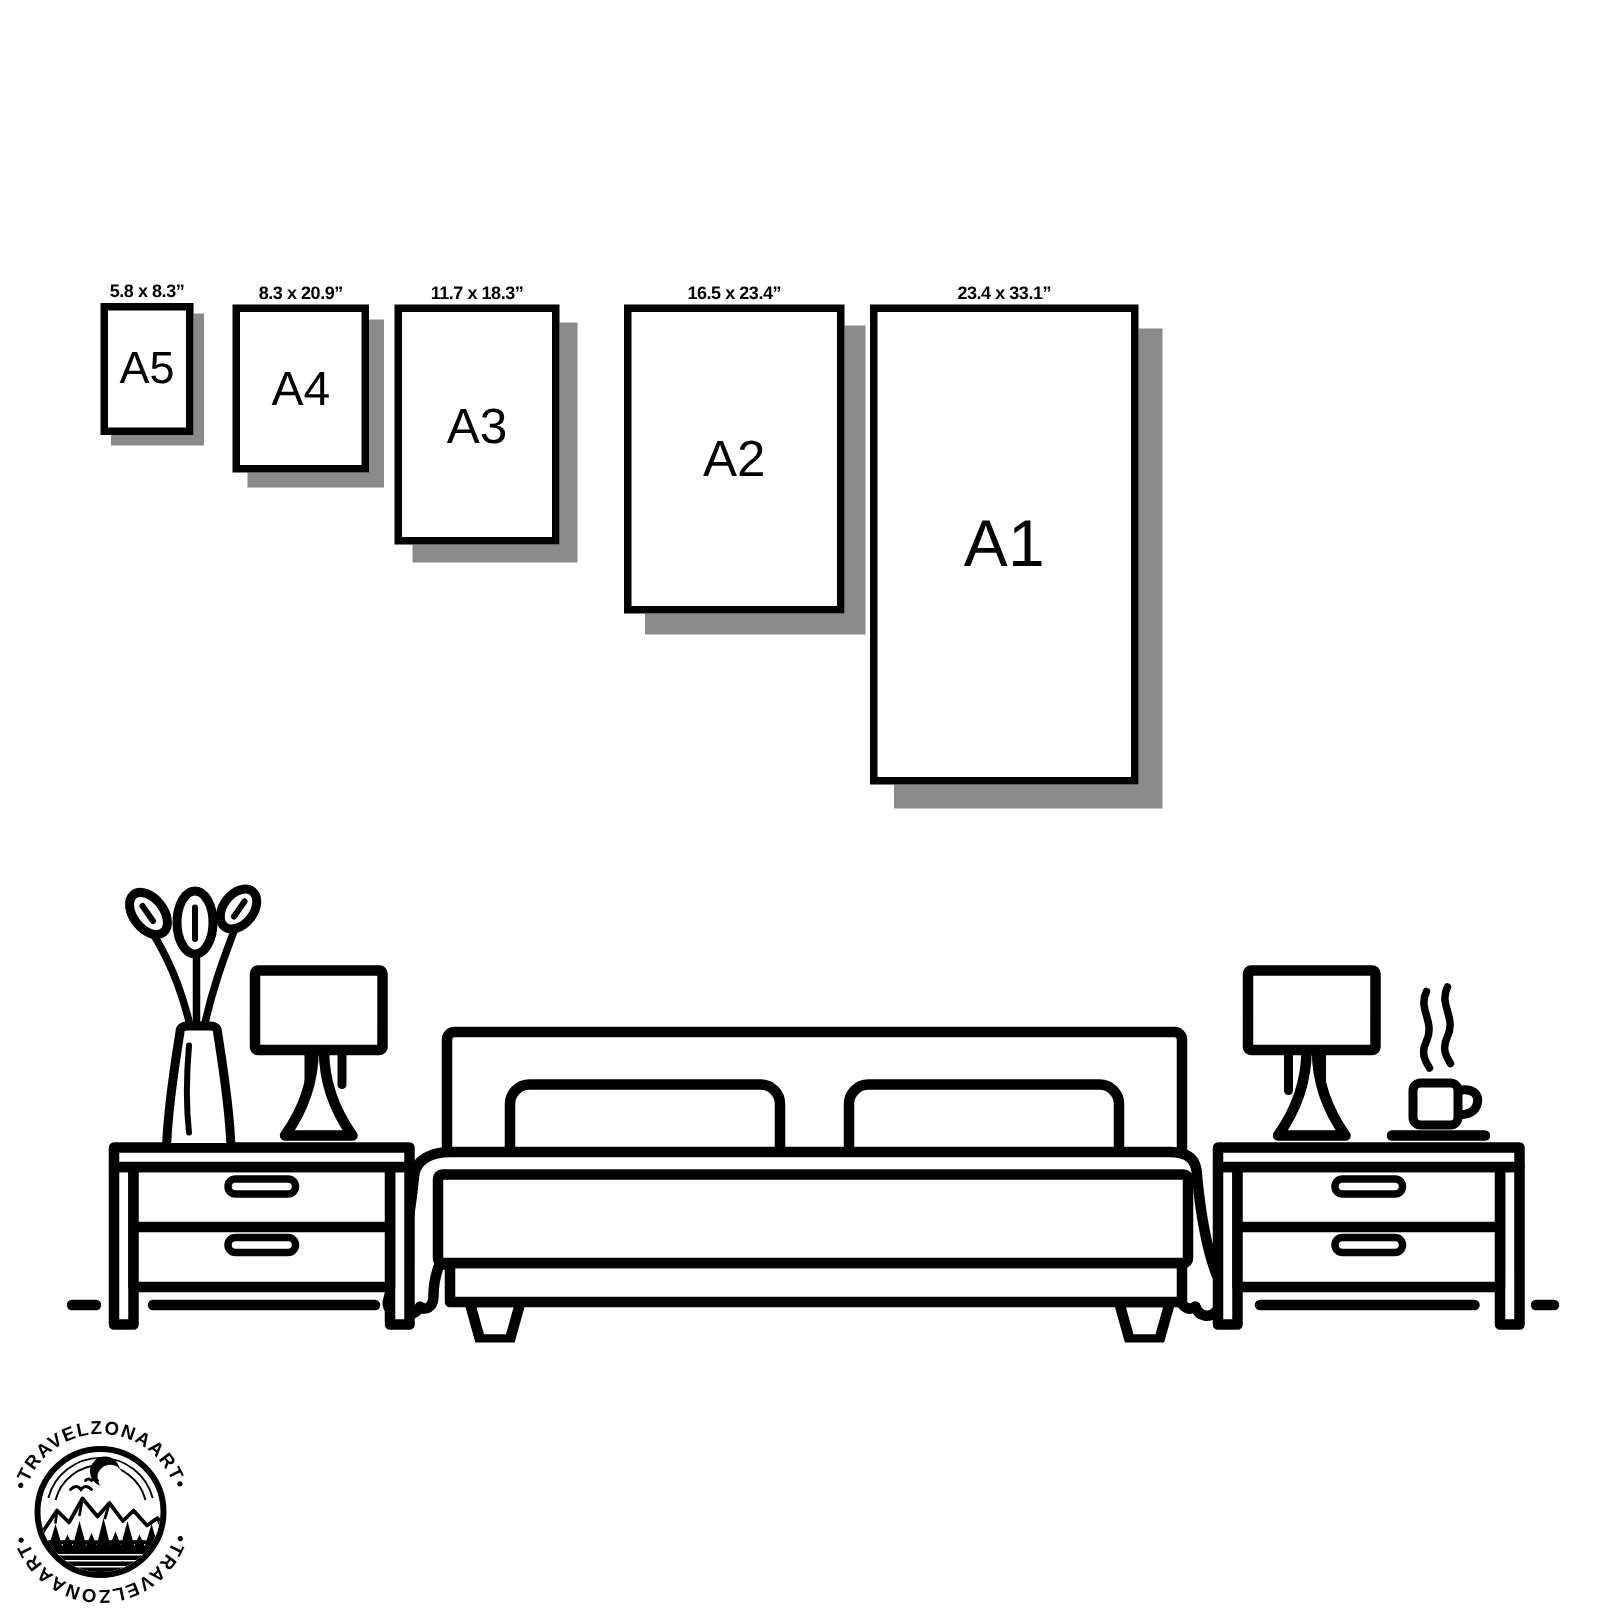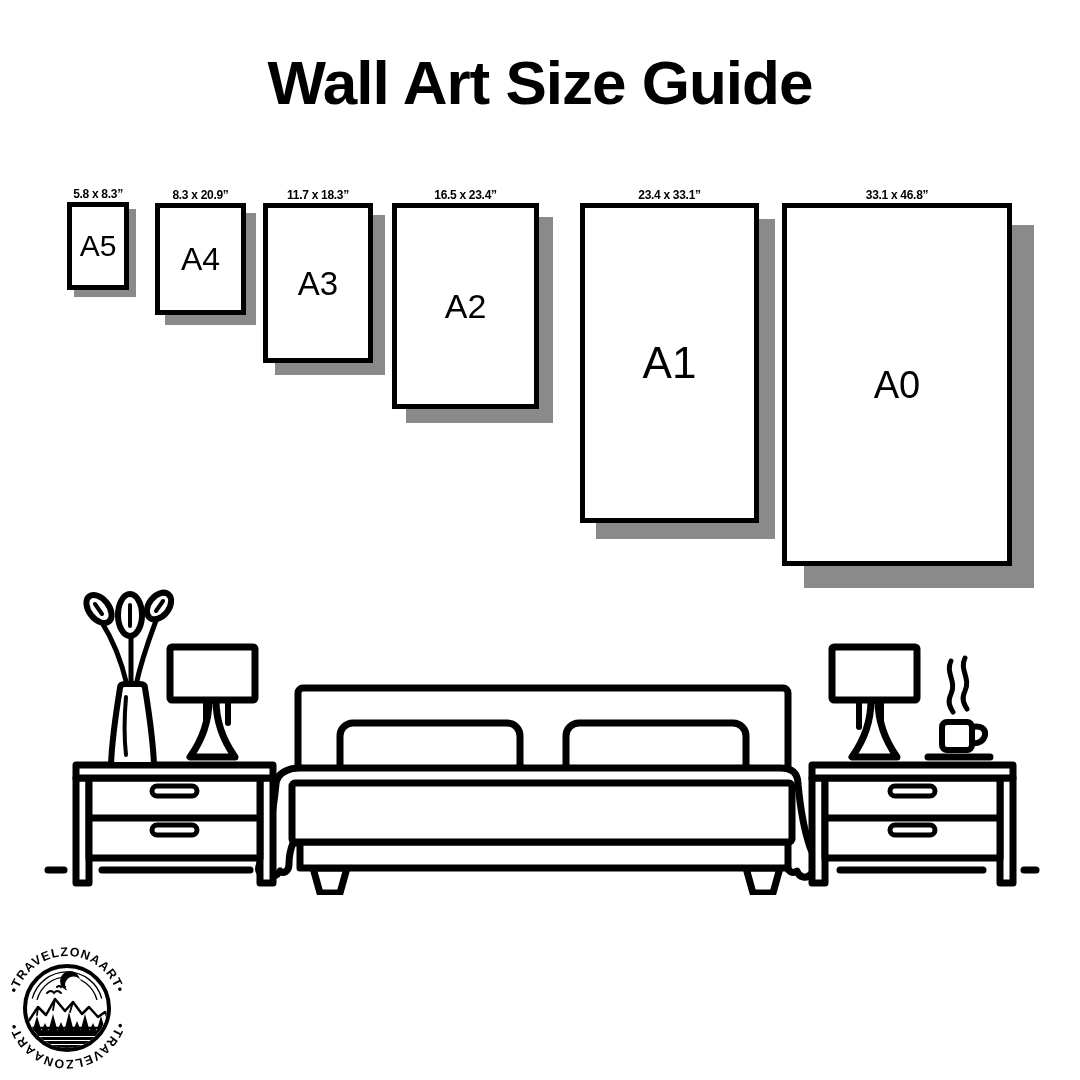--- a/index.html
+++ b/index.html
@@ -16,21 +16,21 @@
 
   
   .frame{position:absolute;background:var(--paper);border:5px solid var(--ink);
          display:flex;align-items:center;justify-content:center}
   .frame .dim{position:absolute;bottom:calc(100% + 6px);left:50%;transform:translateX(-50%);
               white-space:nowrap;font-weight:700;font-size:12px;letter-spacing:-0.3px}
   .frame .letter{font-weight:400;line-height:1}
   .f-a5{left:67px;top:202px;width:62px;height:88px;box-shadow:7px 7px 0 var(--frame-shadow)}
   .f-a4{left:155px;top:203px;width:91px;height:112px;box-shadow:10px 10px 0 var(--frame-shadow)}
   .f-a3{left:263px;top:203px;width:110px;height:160px;box-shadow:12px 12px 0 var(--frame-shadow)}
-  .f-a2{left:392px;top:203px;width:147px;height:206px;box-shadow:14px 14px 0 var(--frame-shadow)}
+  .f-a2{left:416px;top:203px;width:147px;height:206px;box-shadow:14px 14px 0 var(--frame-shadow)}
   .f-a1{left:580px;top:203px;width:179px;height:320px;box-shadow:16px 16px 0 var(--frame-shadow)}
   .f-a0{left:782px;top:203px;width:230px;height:363px;box-shadow:22px 22px 0 var(--frame-shadow)}
   .l-a5{font-size:30px}.l-a4{font-size:32px}.l-a3{font-size:33px}
   .l-a2{font-size:34px}.l-a1{font-size:44px}.l-a0{font-size:38px}
 
   
   .scene{position:absolute;left:0;top:585px;width:1080px;height:310px}
   .s   {fill:var(--paper);stroke:var(--ink);stroke-width:7;stroke-linejoin:round}
   .s6  {fill:var(--paper);stroke:var(--ink);stroke-width:6;stroke-linejoin:round}
   .h   {fill:var(--paper);stroke:var(--ink);stroke-width:5}
@@ -51,45 +51,40 @@
             letter-spacing:1px;fill:var(--ink)}
 
   .site{position:absolute;top:1012px;left:576px;width:504px;text-align:center;
         font-size:50px;font-weight:700;letter-spacing:-0.5px;color:var(--ink)}
 </style>
 </head>
 <body>
 
 <div class="canvas">
 
-  <h1 class="title">Wall Art Size Guide</h1>
 
   <div class="frame f-a5">
     <span class="dim">5.8 x 8.3”</span>
     <span class="letter l-a5">A5</span>
   </div>
   <div class="frame f-a4">
     <span class="dim">8.3 x 20.9”</span>
     <span class="letter l-a4">A4</span>
   </div>
   <div class="frame f-a3">
     <span class="dim">11.7 x 18.3”</span>
     <span class="letter l-a3">A3</span>
   </div>
   <div class="frame f-a2">
     <span class="dim">16.5 x 23.4”</span>
     <span class="letter l-a2">A2</span>
   </div>
   <div class="frame f-a1">
     <span class="dim">23.4 x 33.1”</span>
     <span class="letter l-a1">A1</span>
-  </div>
-  <div class="frame f-a0">
-    <span class="dim">33.1 x 46.8”</span>
-    <span class="letter l-a0">A0</span>
   </div>
 
   <svg class="scene" viewBox="0 0 1080 310" aria-hidden="true">
     <g>
       <path class="ln" d="M48 285H64"></path>
       <path class="ln" d="M102 285H250"></path>
       <path class="ln" d="M840 285H983"></path>
       <path class="ln" d="M1024 285H1036"></path>
     </g>
 

